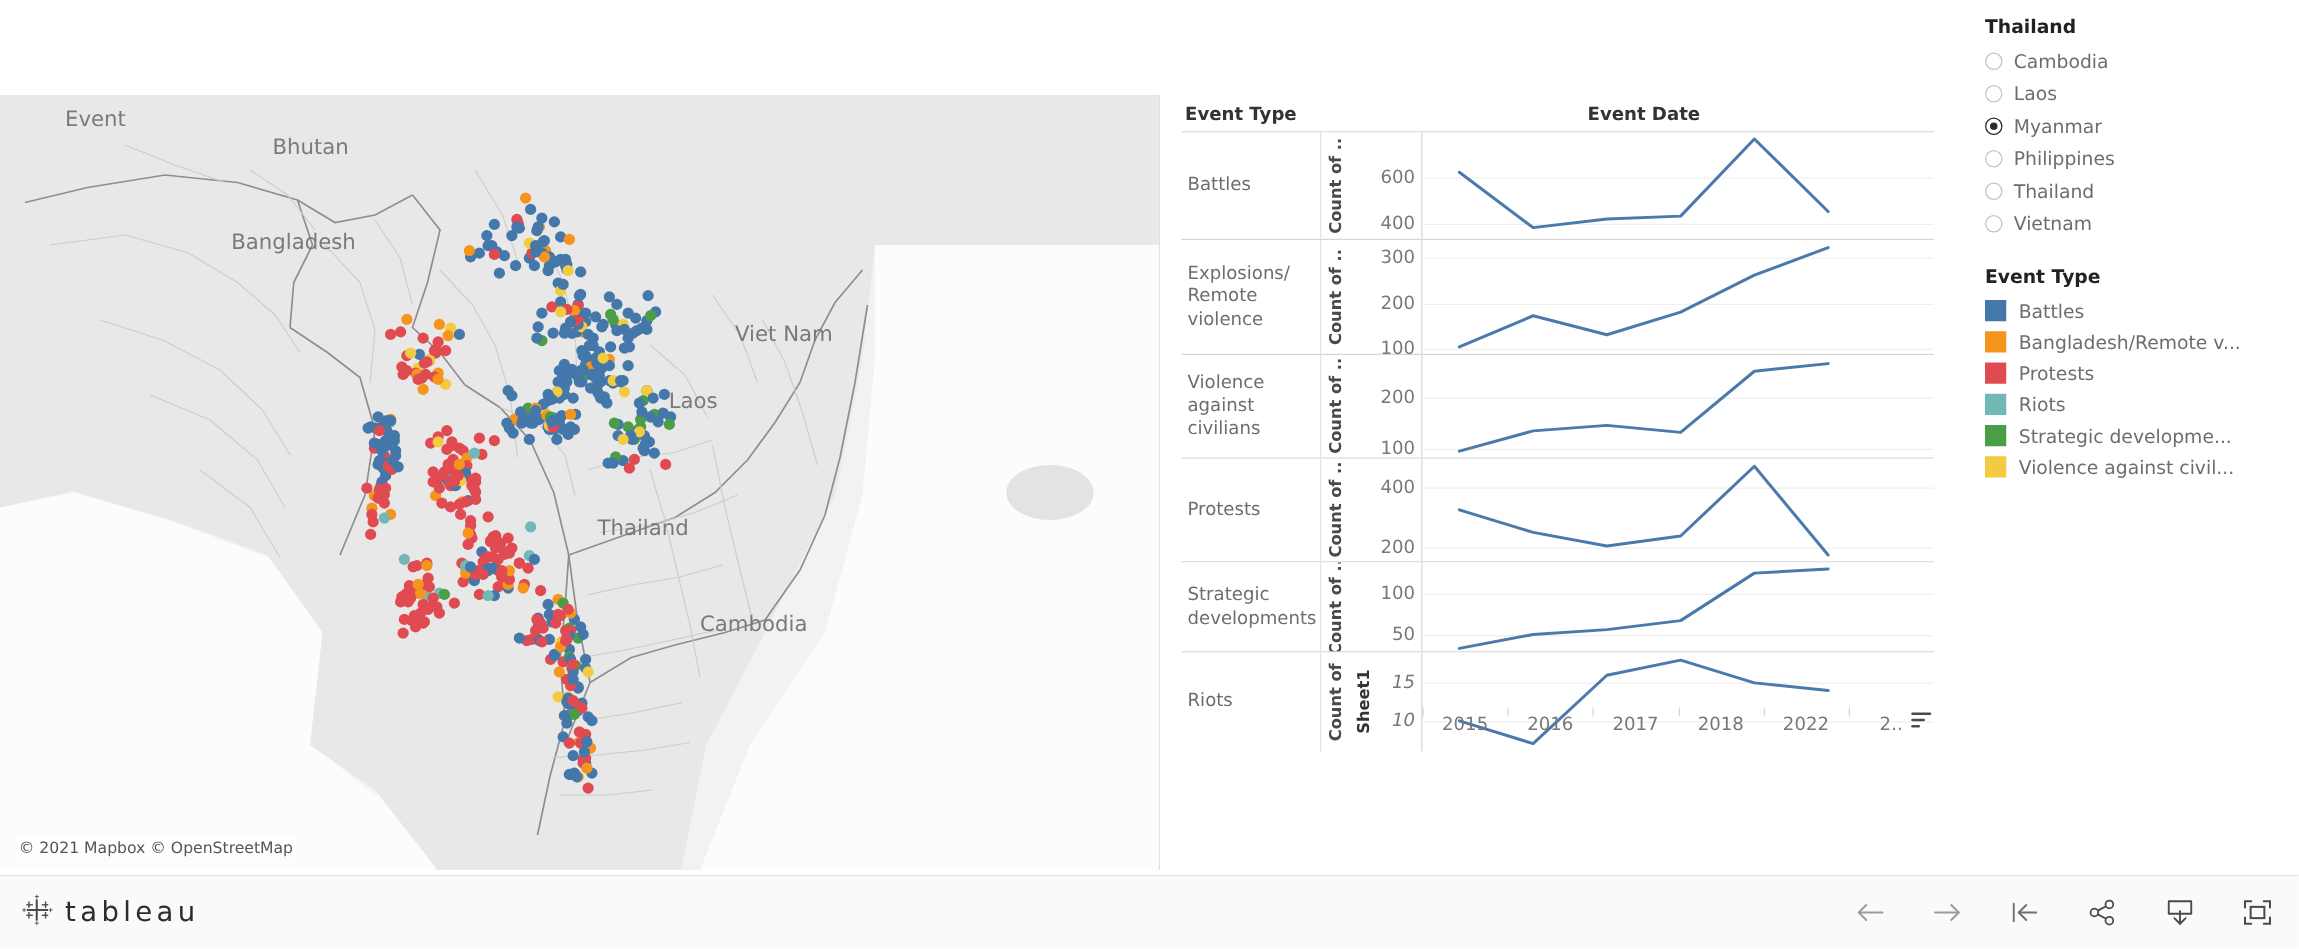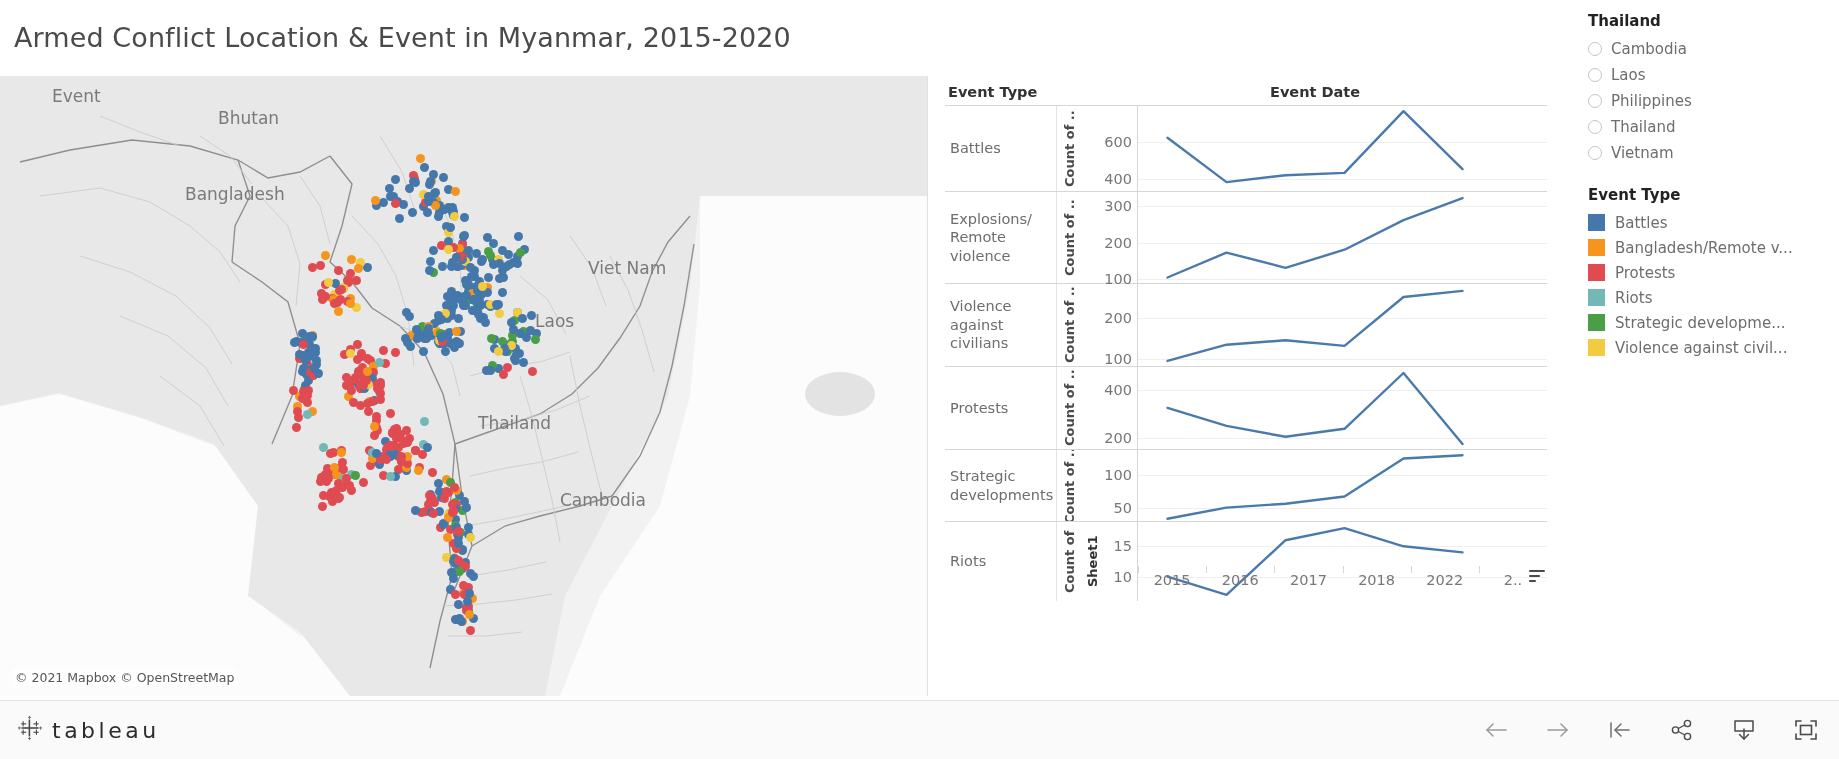--- a/index.html
+++ b/index.html
@@ -225,21 +225,20 @@
     display: flex; align-items: center; justify-content: center;
     cursor: pointer;
   }
 </style>
 </head>
 <body>
 
 <div id="app">
 
   <div id="map-panel">
-    <div id="map-title">Armed Conflict Location &amp; Event in Myanmar, 2015-2020</div>
 
     <div id="map-canvas">
       <svg width="928" height="620" viewBox="0 0 928 620" style="position:absolute;left:0;top:0;">
         <rect x="0" y="0" width="928" height="620" fill="#f2f2f2"></rect>
 
         <path d="M0 330 L60 318 L140 342 L215 370 L260 430 L250 520 L300 560 L340 620 L0 620 Z" fill="#fcfcfc"></path>
         <path d="M700 118 L928 118 L928 620 L560 620 L600 520 L660 430 L690 320 L700 210 Z" fill="#fcfcfc"></path>
         <path d="M300 560 L360 540 L400 600 L420 620 L330 620 Z" fill="#fcfcfc"></path>
 
         <path d="M0 0 L928 0 L928 120 L700 120 L690 210 L668 320 L612 430 L565 520 L545 620 L350 620 L300 556 L248 520 L258 430 L214 368 L140 341 L58 317 L0 330 Z" fill="#e8e8e8"></path>
@@ -1007,21 +1006,21 @@
             <div class="gridline" style="top: 57.6px;"></div>
             <svg width="354" height="72" viewBox="0 0 354 72">
               <polyline points="29.5,68.7 88.5,57.6 147.5,53.7 206.5,46.5 265.5,8.5 324.5,5.2" fill="none" stroke="#4a7aab" stroke-width="2.4" stroke-linejoin="round" stroke-linecap="round"></polyline>
             </svg>
           </div>
         </div>
         <div class="row" style="height: 79px;">
           <div class="rowlabel">Riots</div>
           <div class="axis-title">Count of</div>
           <div class="axis-title2">Sheet1</div>
-          <div class="ticks" style="flex-basis: 34px;">
+          <div class="ticks" style="flex-basis: 34px; font-style: italic;">
             <div class="tick" style="top: 24.3px;">15</div>
             <div class="tick" style="top: 54.7px;">10</div>
           </div>
           <div class="plot">
             <div class="gridline" style="top: 24.3px;"></div>
             <div class="gridline" style="top: 54.7px;"></div>
             <svg width="354" height="79" viewBox="0 0 354 79">
               <polyline points="29.5,54.7 88.5,72.9 147.5,18.2 206.5,6.1 265.5,24.3 324.5,30.4" fill="none" stroke="#4a7aab" stroke-width="2.4" stroke-linejoin="round" stroke-linecap="round"></polyline>
             </svg>
           </div>
@@ -1052,20 +1051,24 @@
   <div id="side-panel">
     <div class="panel-head">Thailand</div>
     <div id="country-list">
         <div class="radio-row">
           <span class="radio"></span>
           <span class="radio-label">Cambodia</span>
         </div>
         <div class="radio-row">
           <span class="radio"></span>
           <span class="radio-label">Laos</span>
+        </div>
+        <div class="radio-row">
+          <span class="radio on"></span>
+          <span class="radio-label">Myanmar</span>
         </div>
         <div class="radio-row">
           <span class="radio"></span>
           <span class="radio-label">Philippines</span>
         </div>
         <div class="radio-row">
           <span class="radio"></span>
           <span class="radio-label">Thailand</span>
         </div>
         <div class="radio-row">

